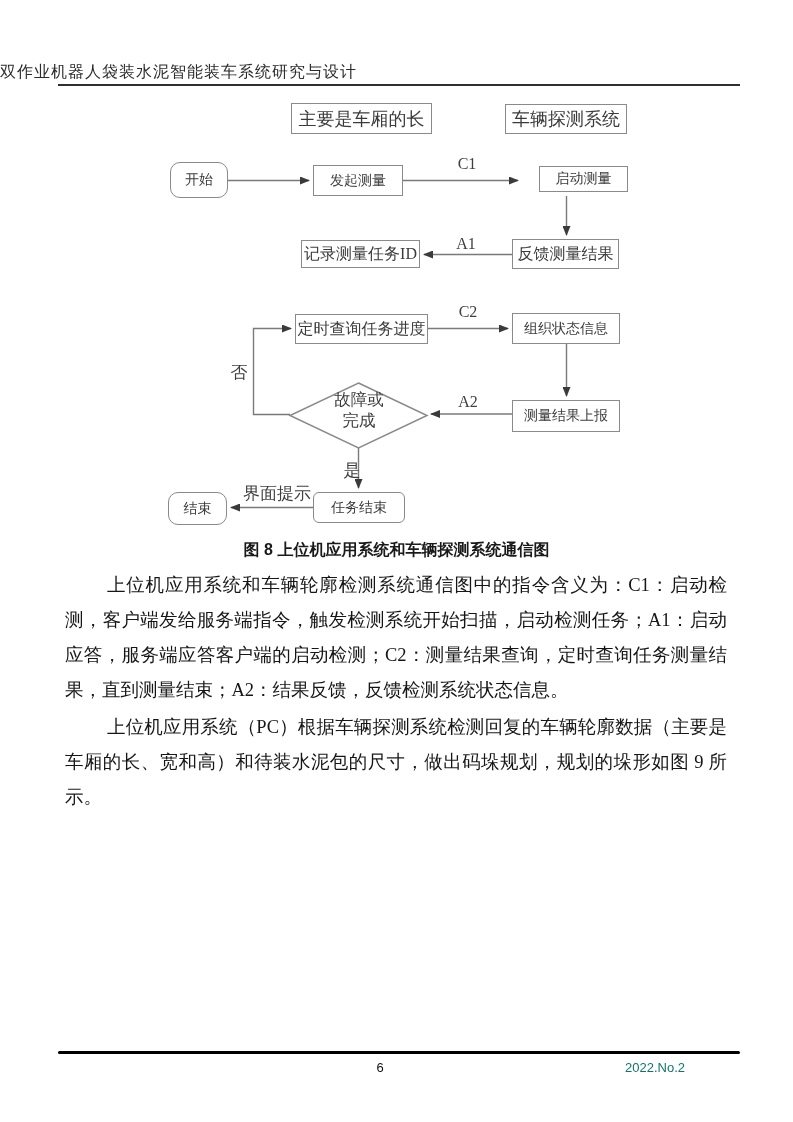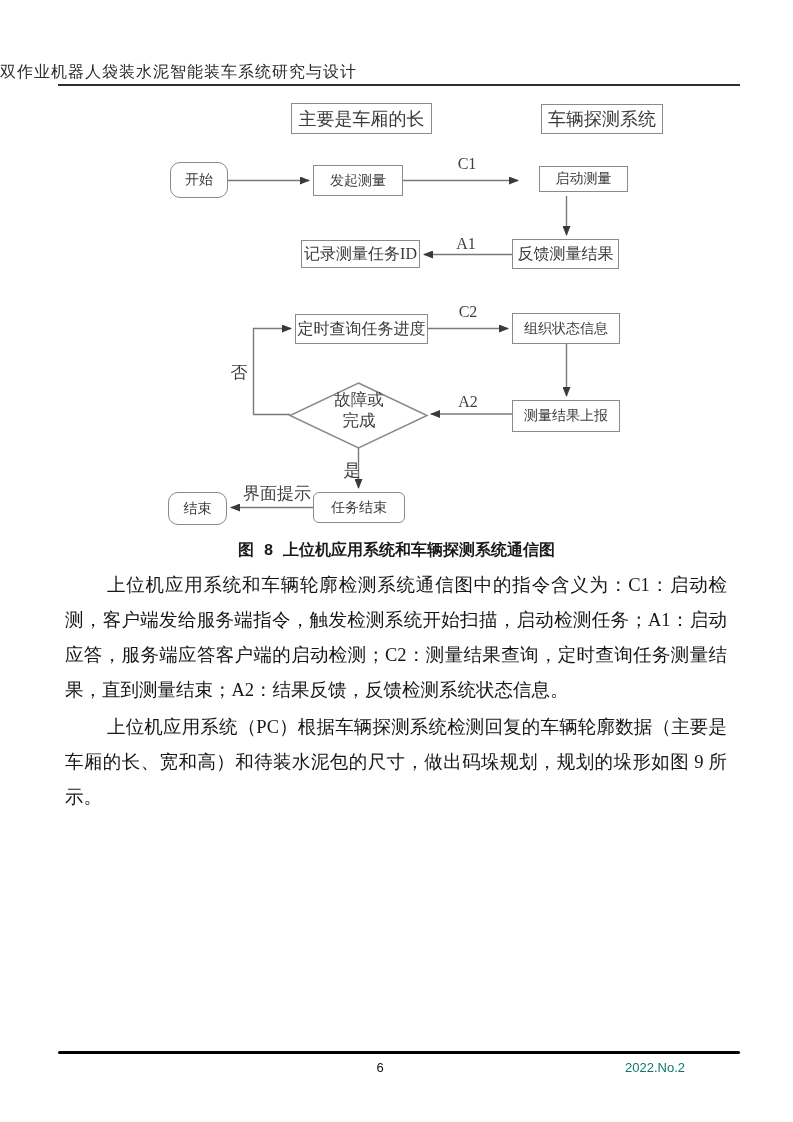--- a/index.html
+++ b/index.html
@@ -35,21 +35,21 @@
     font-size:16px;color:#3f3f3f;white-space:nowrap;
   }
   .fc-label-cjk{font-size:17px;}
   .fc-decision-text{
     position:absolute;z-index:3;left:291px;top:389px;width:136px;
     text-align:center;font-size:16.5px;line-height:21px;color:#3b3b3b;
   }
   
   .fig-caption{
     position:absolute;left:0;top:540px;width:793px;text-align:center;
-    font-family:Liberation Mono, monospace;
+    font-family:Liberation Sans, sans-serif;
     font-weight:bold;font-size:16px;color:#1a1a1a;
   }
   .body-text{
     position:absolute;left:65px;top:568px;width:662px;
     font-size:18.5px;line-height:35px;color:#161616;
     text-align:justify;
   }
   .body-text p{margin:0;text-indent:42px;}
   .body-text p + p{margin-top:2px;}
   
@@ -91,21 +91,21 @@
       <line x1="428" y1="328.5" x2="508" y2="328.5" marker-end="url(#arr)"></line>
       <line x1="566.5" y1="344" x2="566.5" y2="396" marker-end="url(#arr)"></line>
       <line x1="512" y1="414" x2="431" y2="414" marker-end="url(#arr)"></line>
       <line x1="358.5" y1="448" x2="358.5" y2="488" marker-end="url(#arr)"></line>
       <line x1="313" y1="507.5" x2="231" y2="507.5" marker-end="url(#arr)"></line>
     </g>
     <polygon points="358.5,383 427,415.5 358.5,448 290,415.5" fill="#ffffff" stroke="#8a8a8a" stroke-width="1.5"></polygon>
   </svg>
 
   <div class="fc-box fc-lane" style="left:291px;top:103px;width:141px;height:31px;">主要是车厢的长</div>
-  <div class="fc-box fc-lane" style="left:505px;top:104px;width:122px;height:30px;margin-left:36px;">车辆探测系统</div>
+  <div class="fc-box fc-lane" style="left:505px;top:104px;width:122px;height:30px;">车辆探测系统</div>
 
   <div class="fc-box fc-rounded" style="left:170px;top:162px;width:58px;height:36px;">开始</div>
   <div class="fc-box" style="left:313px;top:165px;width:90px;height:31px;">发起测量</div>
   <div class="fc-box" style="left:522px;top:166px;width:89px;height:26px;margin-left:17px;">启动测量</div>
   <div class="fc-box fc-small" style="left:512px;top:239px;width:107px;height:30px;">反馈测量结果</div>
   <div class="fc-box fc-small" style="left:301px;top:240px;width:119px;height:28px;">记录测量任务ID</div>
   <div class="fc-box fc-small" style="left:295px;top:314px;width:133px;height:30px;">定时查询任务进度</div>
   <div class="fc-box" style="left:512px;top:313px;width:108px;height:31px;">组织状态信息</div>
   <div class="fc-box" style="left:512px;top:400px;width:108px;height:32px;">测量结果上报</div>
   <div class="fc-decision-text">

